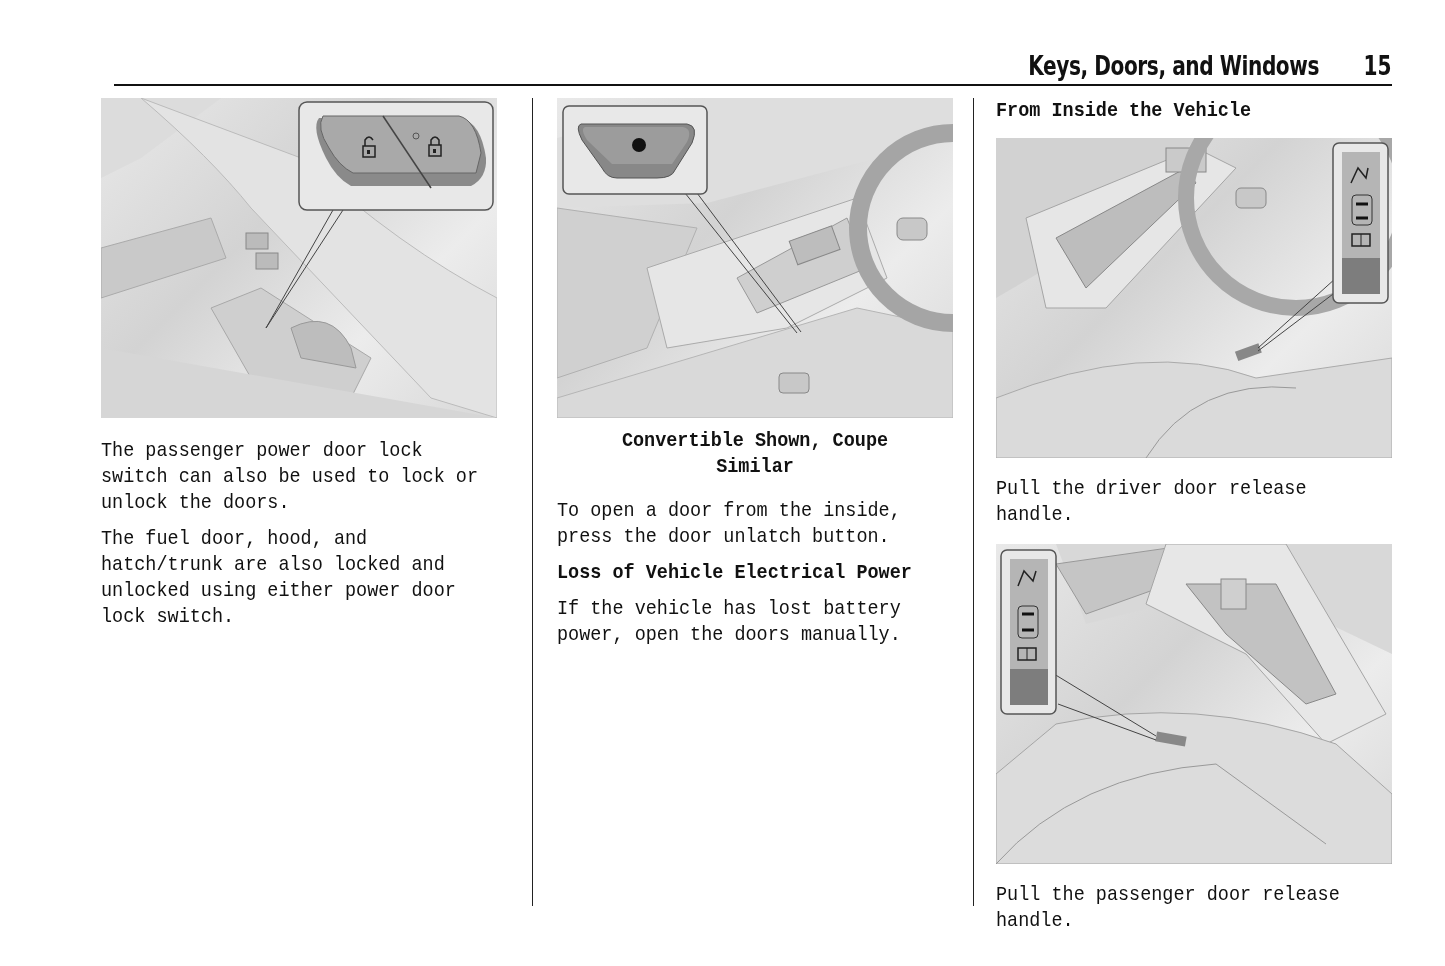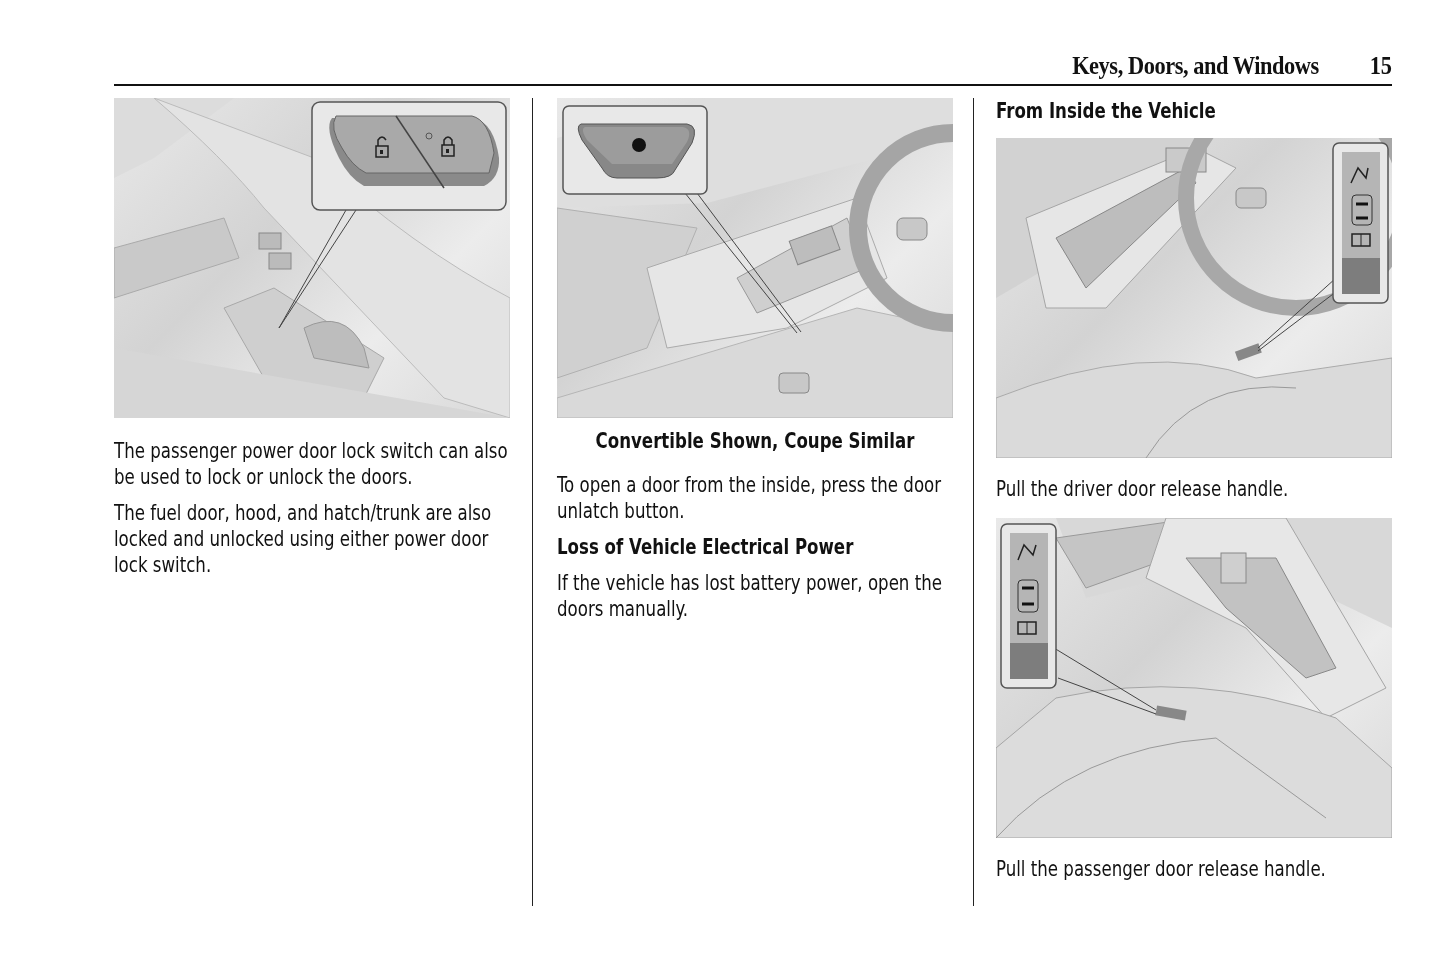--- a/index.html
+++ b/index.html
@@ -1,40 +1,40 @@
 <!DOCTYPE html>
 <html><head>
 <meta charset="utf-8">
 <style>
   html, body { margin:0; padding:0; background:#ffffff; }
   body { width:1445px; height:966px; position:relative; overflow:hidden;
          font-family:"DejaVu Sans Condensed","DejaVu Sans","Liberation Sans",sans-serif; color:#111; }
-  .header { position:absolute; left:114px; top:48px; width:1278px; height:36px; border-bottom:2.5px solid #111;font-family:Liberation Serif, serif; }
+  .header { position:absolute; left:114px; top:48px; width:1278px; height:36px; border-bottom:2.5px solid #111; }
   .header-title { position:absolute; right:73px; top:3px; font-weight:bold; font-size:26px; letter-spacing:-0.5px; transform:scaleX(0.86); transform-origin:right center; }
   .page-num { position:absolute; right:0; top:3px; font-weight:bold; font-size:26px; transform:scaleX(0.86); transform-origin:right center; }
   .col-rule { position:absolute; top:98px; width:0; border-left:1.5px solid #222; height:808px; }
-  .col { position:absolute; top:98px; }
+  .col { position:absolute; top:98px;font-family:Liberation Mono, monospace; }
   .col p, .col h3 { margin:0; font-size:21px; line-height:26px; transform:scaleX(0.88); transform-origin:left top; width:113%; }
   .col h3 { font-weight:bold; }
   .caption { text-align:center; font-weight:bold; }
   .fig { position:relative; overflow:hidden; background:linear-gradient(135deg,#e9e9e9 0%,#d3d3d3 40%,#ececec 70%,#d8d8d8 100%); }
   .fig svg { position:absolute; left:0; top:0; }
 </style>
 </head>
 <body>
 
 <div class="header">
   <span class="header-title">Keys, Doors, and Windows</span>
   <span class="page-num">15</span>
 </div>
 
 <div class="col-rule" style="left:532px;"></div>
 <div class="col-rule" style="left:973px;"></div>
 
-<div class="col" style="left:114px; width:396px;">
+<div class="col" style="left:101px; width:396px;">
   <div class="fig" style="width:396px; height:320px;">
     <svg width="396" height="320" viewBox="0 0 396 320">
       <path d="M0 0 L120 0 L40 60 L0 80 Z" fill="#dcdcdc"></path>
       <path d="M0 150 L110 120 L125 160 L0 200 Z" fill="#c9c9c9" stroke="#aaa"></path>
       <path d="M40 0 Q110 60 150 110 L330 300 L396 320 L396 200 Q300 150 200 60 Z" fill="#e3e3e3" stroke="#bbb"></path>
       <path d="M110 210 L160 190 L270 260 L250 300 L150 280 Z" fill="#cfcfcf" stroke="#a8a8a8"></path>
       <path d="M190 230 Q230 210 250 250 L255 270 L200 260 Z" fill="#bdbdbd" stroke="#999"></path>
       <rect x="145" y="135" width="22" height="16" fill="#bbb" stroke="#888"></rect>
       <rect x="155" y="155" width="22" height="16" fill="#bbb" stroke="#888"></rect>
       <path d="M0 250 L396 320 L0 320 Z" fill="#d6d6d6"></path>

